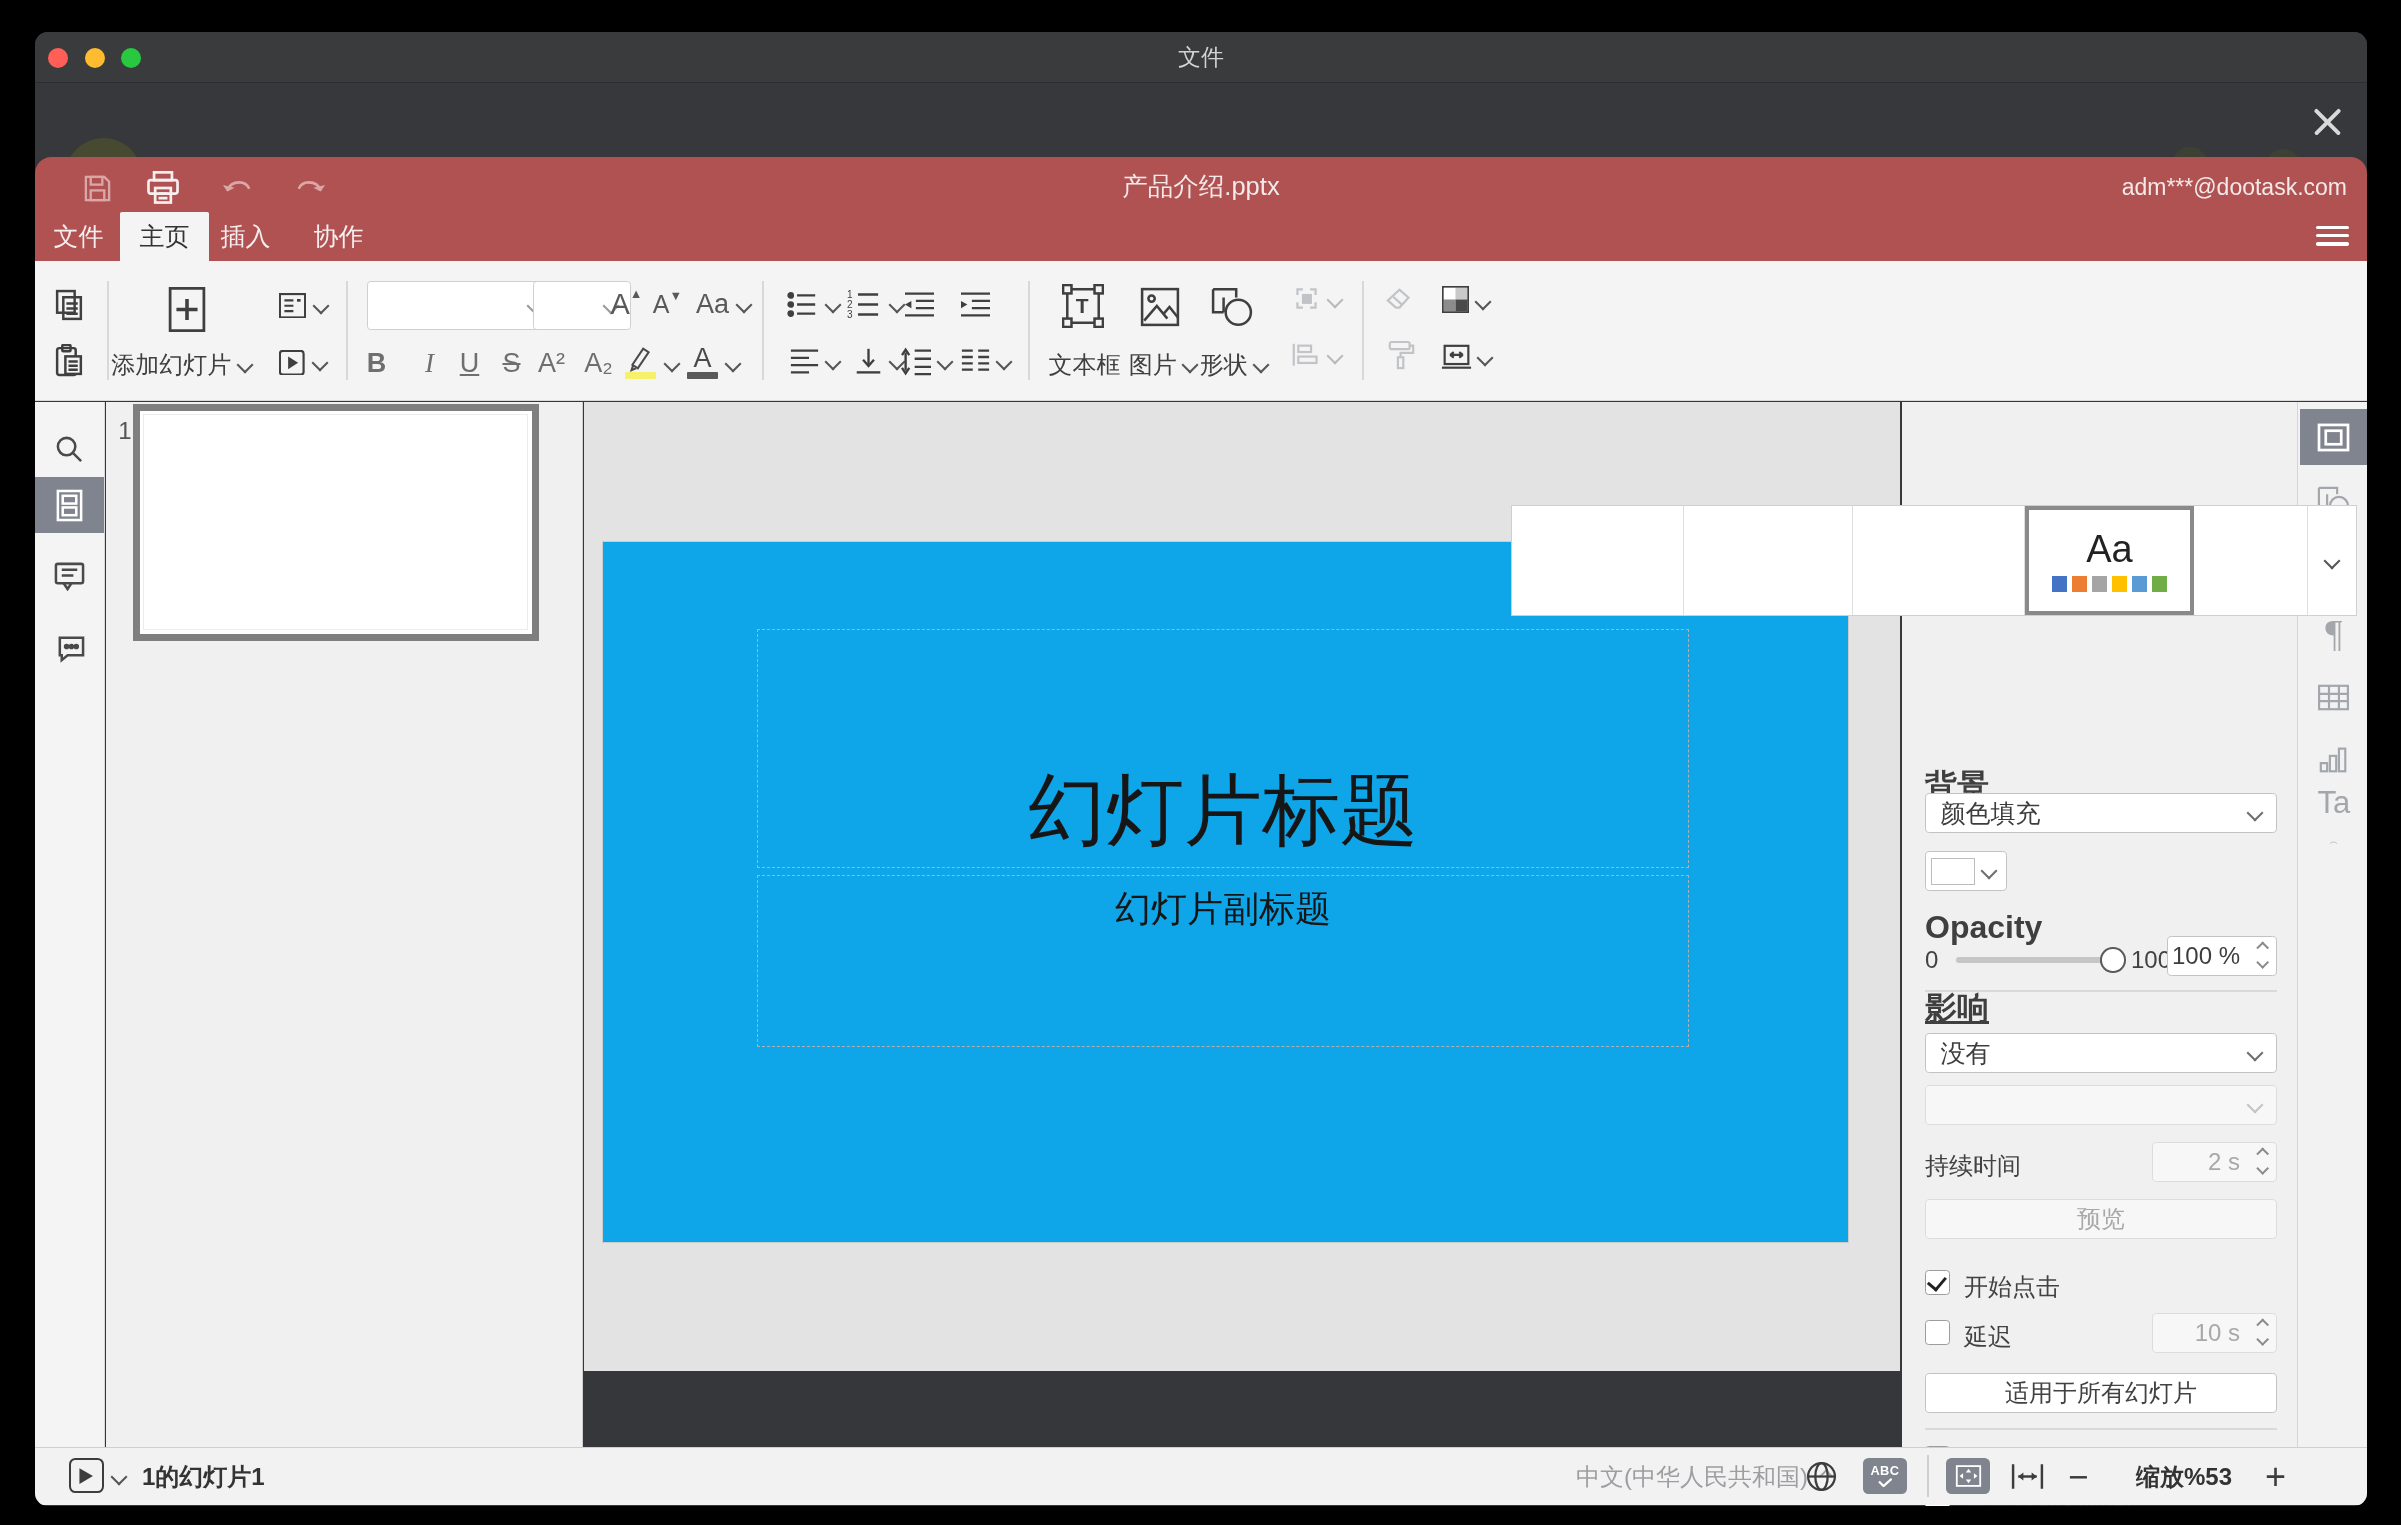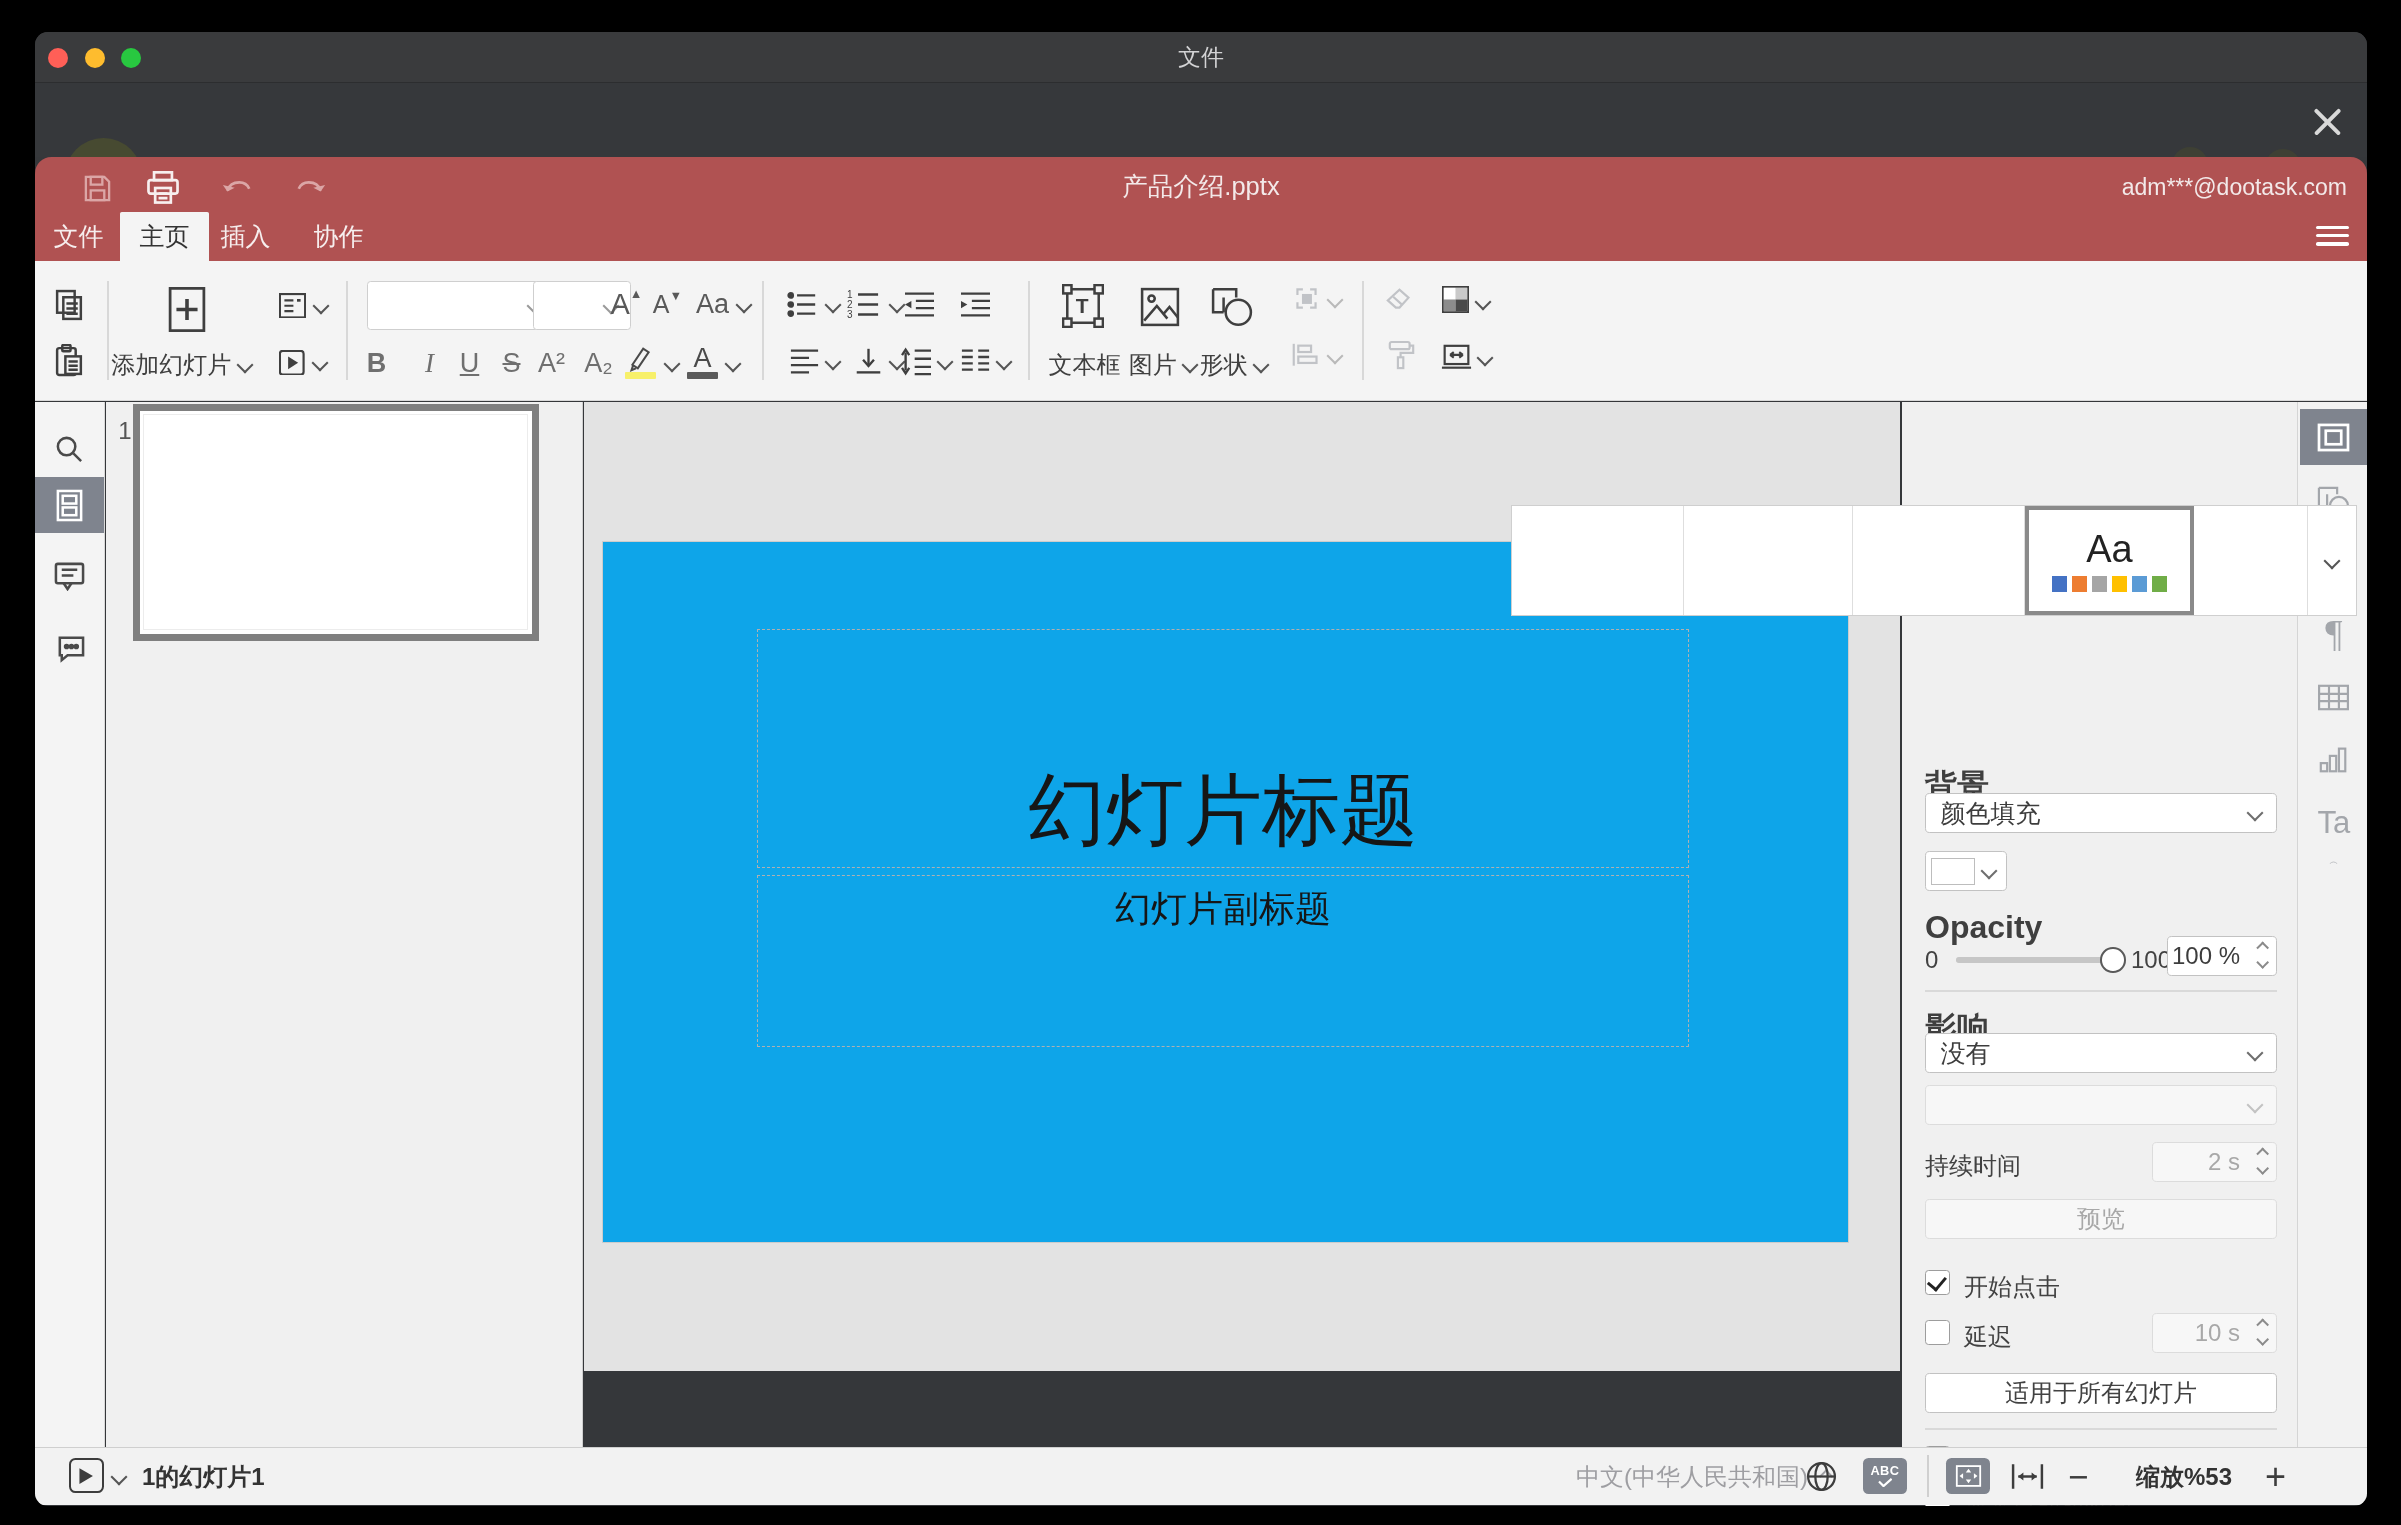--- a/index.html
+++ b/index.html
@@ -479,21 +479,21 @@
     <div class="rp-l" style="left:229px;top:544px;">100</div>
     <div class="spin en" style="left:265px;top:534px;width:110px;">
       <span>100 %</span>
       <span class="arr">
           <span class="chev up"></span>
           <span class="chev"></span>
         </span>
     </div>
     <div class="rp-div" style="top:588px;"></div>
 
-    <div class="rp-h" style="top:605px;">影响</div>
+    <div class="rp-h" style="top:585px;text-decoration:underline;">影响</div>
     <div class="dd" style="top:631px;justify-content:space-between;">
       <span>没有</span>
         <span class="chev"></span>
     </div>
     <div class="dd dis" style="top:683px;">
       <span></span>
         <span class="chev"></span>
     </div>
     <div class="rp-l" style="top:748px;">持续时间</div>
     <div class="spin" style="left:250px;top:740px;width:125px;">
@@ -553,21 +553,21 @@
           <path d="M2 11 h32 M2 19 h32 M13 2 v26 M24 2 v26"></path>
       </svg>
     </div>
     <div class="rsbtn" style="top:329px;">
       <svg width="31" height="29" viewBox="0 0 34 32" fill="none" stroke="currentColor" stroke-width="2.4">
         <rect x="3" y="20" width="7" height="9"></rect>
           <rect x="13" y="12" width="7" height="17"></rect>
           <rect x="23" y="4" width="7" height="25"></rect>
       </svg>
     </div>
-    <div class="rsbtn" style="top:406px;flex-direction:column;gap:24px;">
+    <div class="rsbtn" style="top:386px;flex-direction:column;gap:24px;">
       <span style="font-size:31px;line-height:29px;">Ta</span>
       <svg width="33" height="11" viewBox="0 0 36 12" fill="none" stroke="currentColor" stroke-width="2.4">
           <path d="M3 11 q15 -14 30 0"></path>
         </svg>
     </div>
   </div>
 
   <div class="statusbar">
     <div class="sb-item" style="left:34px;top:10px;width:35px;height:35px;border:2.7px solid #3d3d3d;border-radius:6.4px;box-sizing:border-box;justify-content:center;">
       <svg width="16.4" height="18" viewBox="0 0 14 16">

